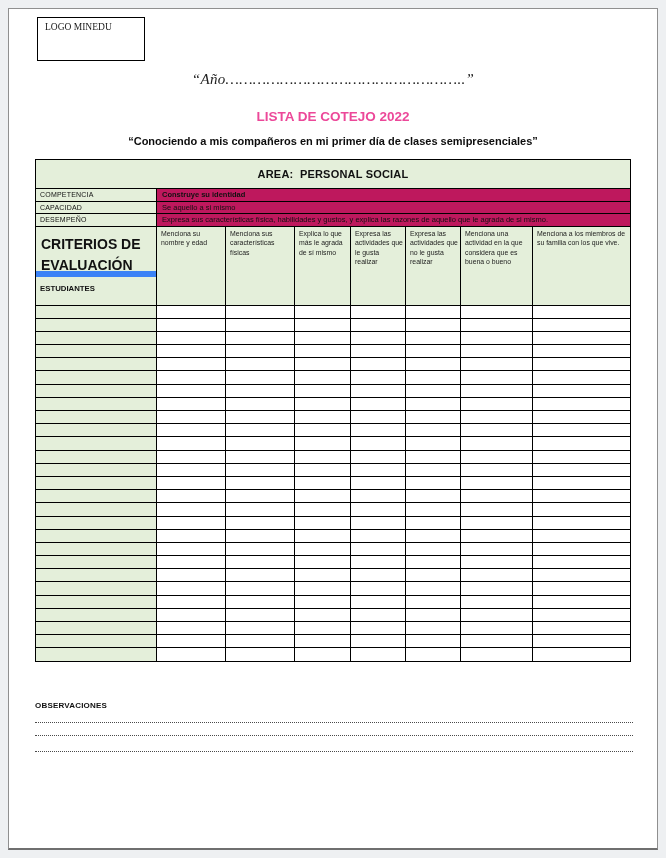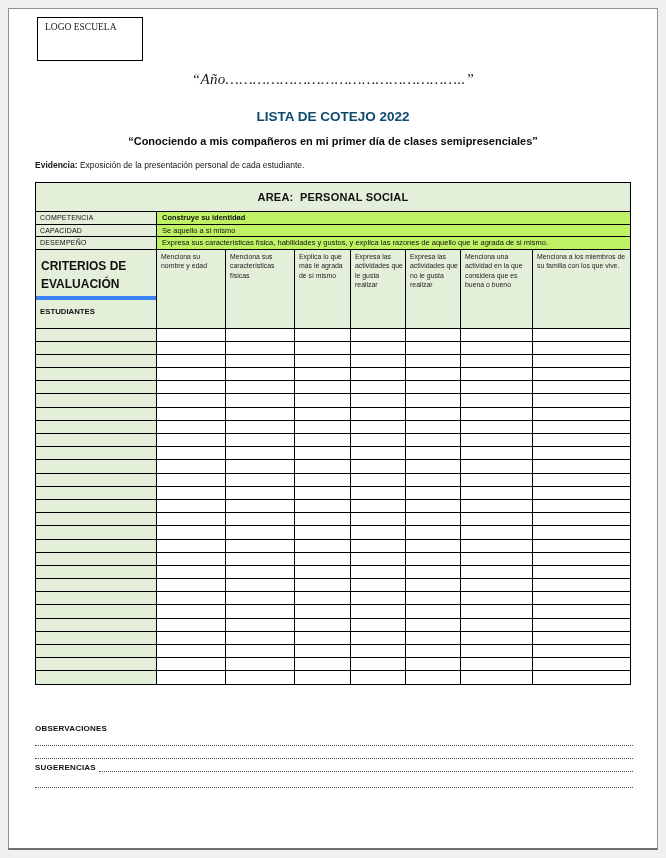--- a/index.html
+++ b/index.html
@@ -46,21 +46,21 @@
     font-style: italic;
     font-size: 15px;
     color: #222;
     letter-spacing: 0.3px;
   }
   .doc-title {
     margin-top: 21px;
     text-align: center;
     font-size: 13.5px;
     font-weight: bold;
-    color: #0c4a6e;
+    color: #ec4899;
   }
   .doc-subtitle {
     margin-top: 11px;
     text-align: center;
     font-size: 11px;
     font-weight: bold;
     color: #0d0d0d;
   }
   .evidence {
     margin: 13px 26px 0 26px;
@@ -94,34 +94,34 @@
     font-size: 7px;
     padding: 1px 2px 1px 4px;
     height: 12.5px;
     vertical-align: middle;
     letter-spacing: 0.2px;
   }
   td.info-val {
     font-size: 7.5px;
     padding: 1px 2px 1px 5px;
     vertical-align: middle;
-    background: #bef264;
+    background: #be185d;
   }
   td.info-val.bold { font-weight: bold; }
   
   td.crit-first {
     padding: 0;
     vertical-align: top;
     height: 79px;
   }
   .crit-top {
     height: 50px;
-    border-bottom: 4px solid #3b82f6;
+    border-bottom: 6px solid #3b82f6;
     font-weight: bold;
-    font-size: 12px;
+    font-size: 14px;
     line-height: 1.5;
     padding: 7px 6px 0 5px;
   }
   .crit-bottom {
     font-weight: bold;
     font-size: 7.8px;
     padding: 7px 0 0 4px;
   }
   td.crit-cell {
     vertical-align: top;
@@ -163,32 +163,31 @@
     margin-left: 3px;
   }
   .dotted-line.last { height: 16px; }
 </style>
 </head>
 <body>
 
 <div class="page">
 
   <div class="logo-row">
-    <div class="logo-box right">
-      <span>LOGO ESCUELA</span>
+    <div class="logo-box">
+      <span>LOGO MINEDU</span>
     </div>
   </div>
 
   <div class="year-line">“Año……………………………………………..”</div>
 
   <div class="doc-title">LISTA DE COTEJO 2022</div>
 
   <div class="doc-subtitle">“Conociendo a mis compañeros en mi primer día de clases semipresenciales”</div>
 
-  <div class="evidence"><b>Evidencia:</b><span> Exposición de la presentación personal de cada estudiante.</span></div>
 
   <table class="cotejo">
     <colgroup id="cols">
         <col style="width: 121px;">
         <col style="width: 69px;">
         <col style="width: 69px;">
         <col style="width: 56px;">
         <col style="width: 55px;">
         <col style="width: 55px;">
         <col style="width: 72px;">
@@ -495,19 +494,15 @@
           <td></td>
           <td></td>
         </tr>
       </tbody>
   </table>
 
   <div class="obs-label">OBSERVACIONES</div>
   <div class="dotted-line"></div>
   <div class="dotted-line"></div>
 
-  <div class="sug-row">
-    <span class="sug-label">SUGERENCIAS</span>
-    <span class="sug-fill"></span>
-  </div>
   <div class="dotted-line last"></div>
 
 </div>
 
 </body></html>

